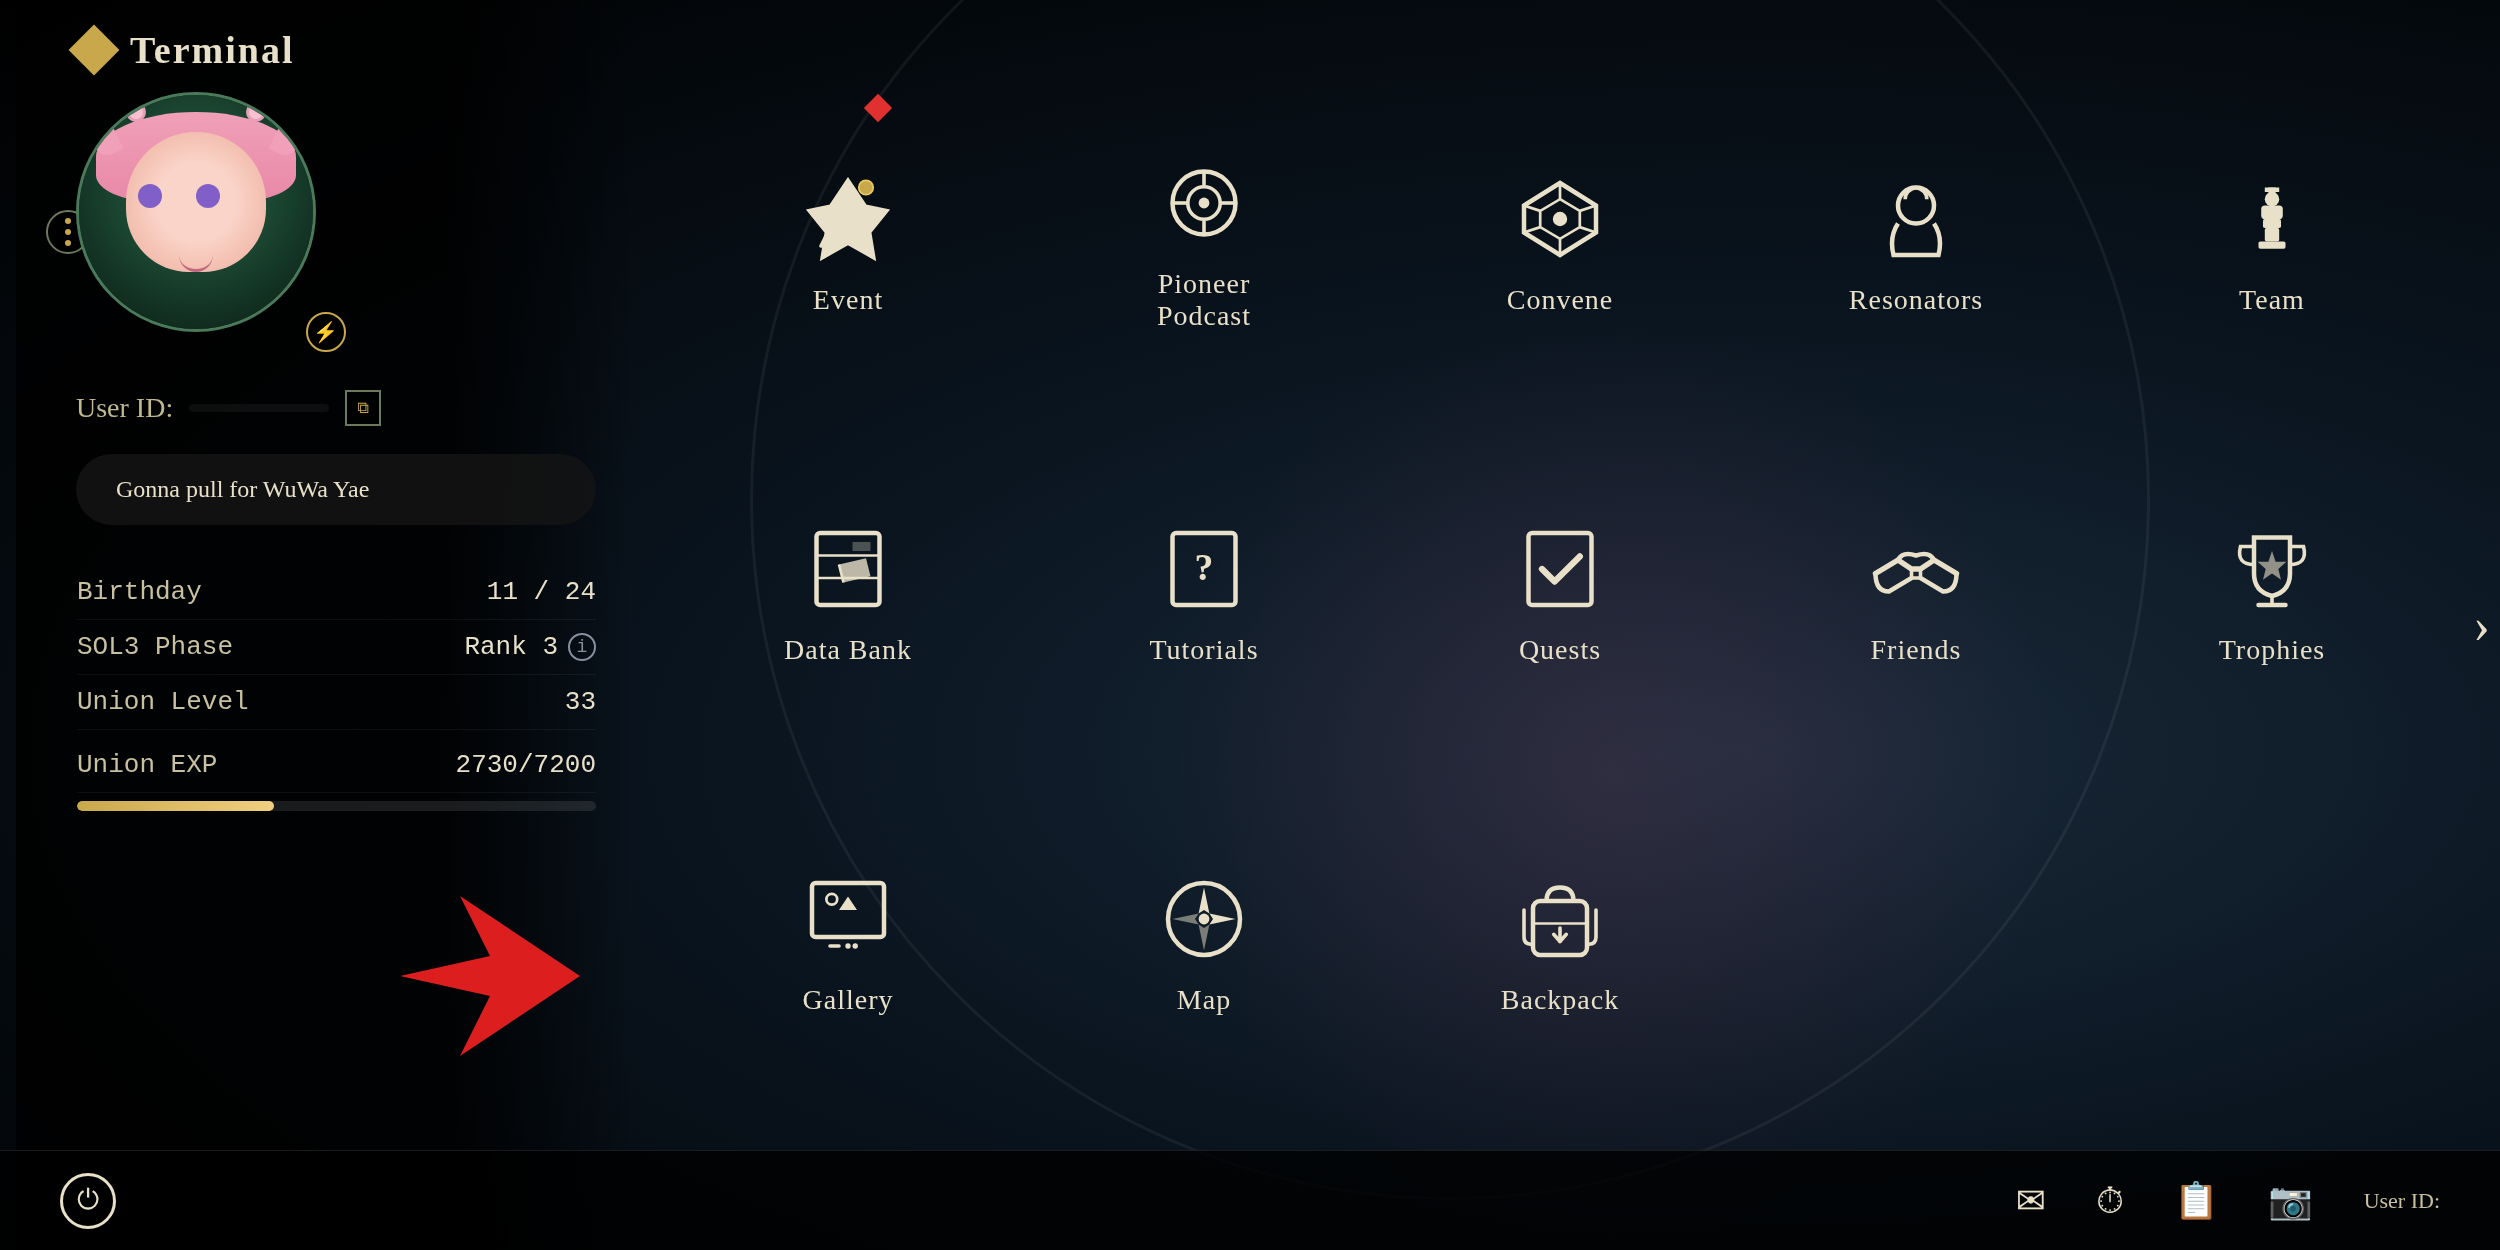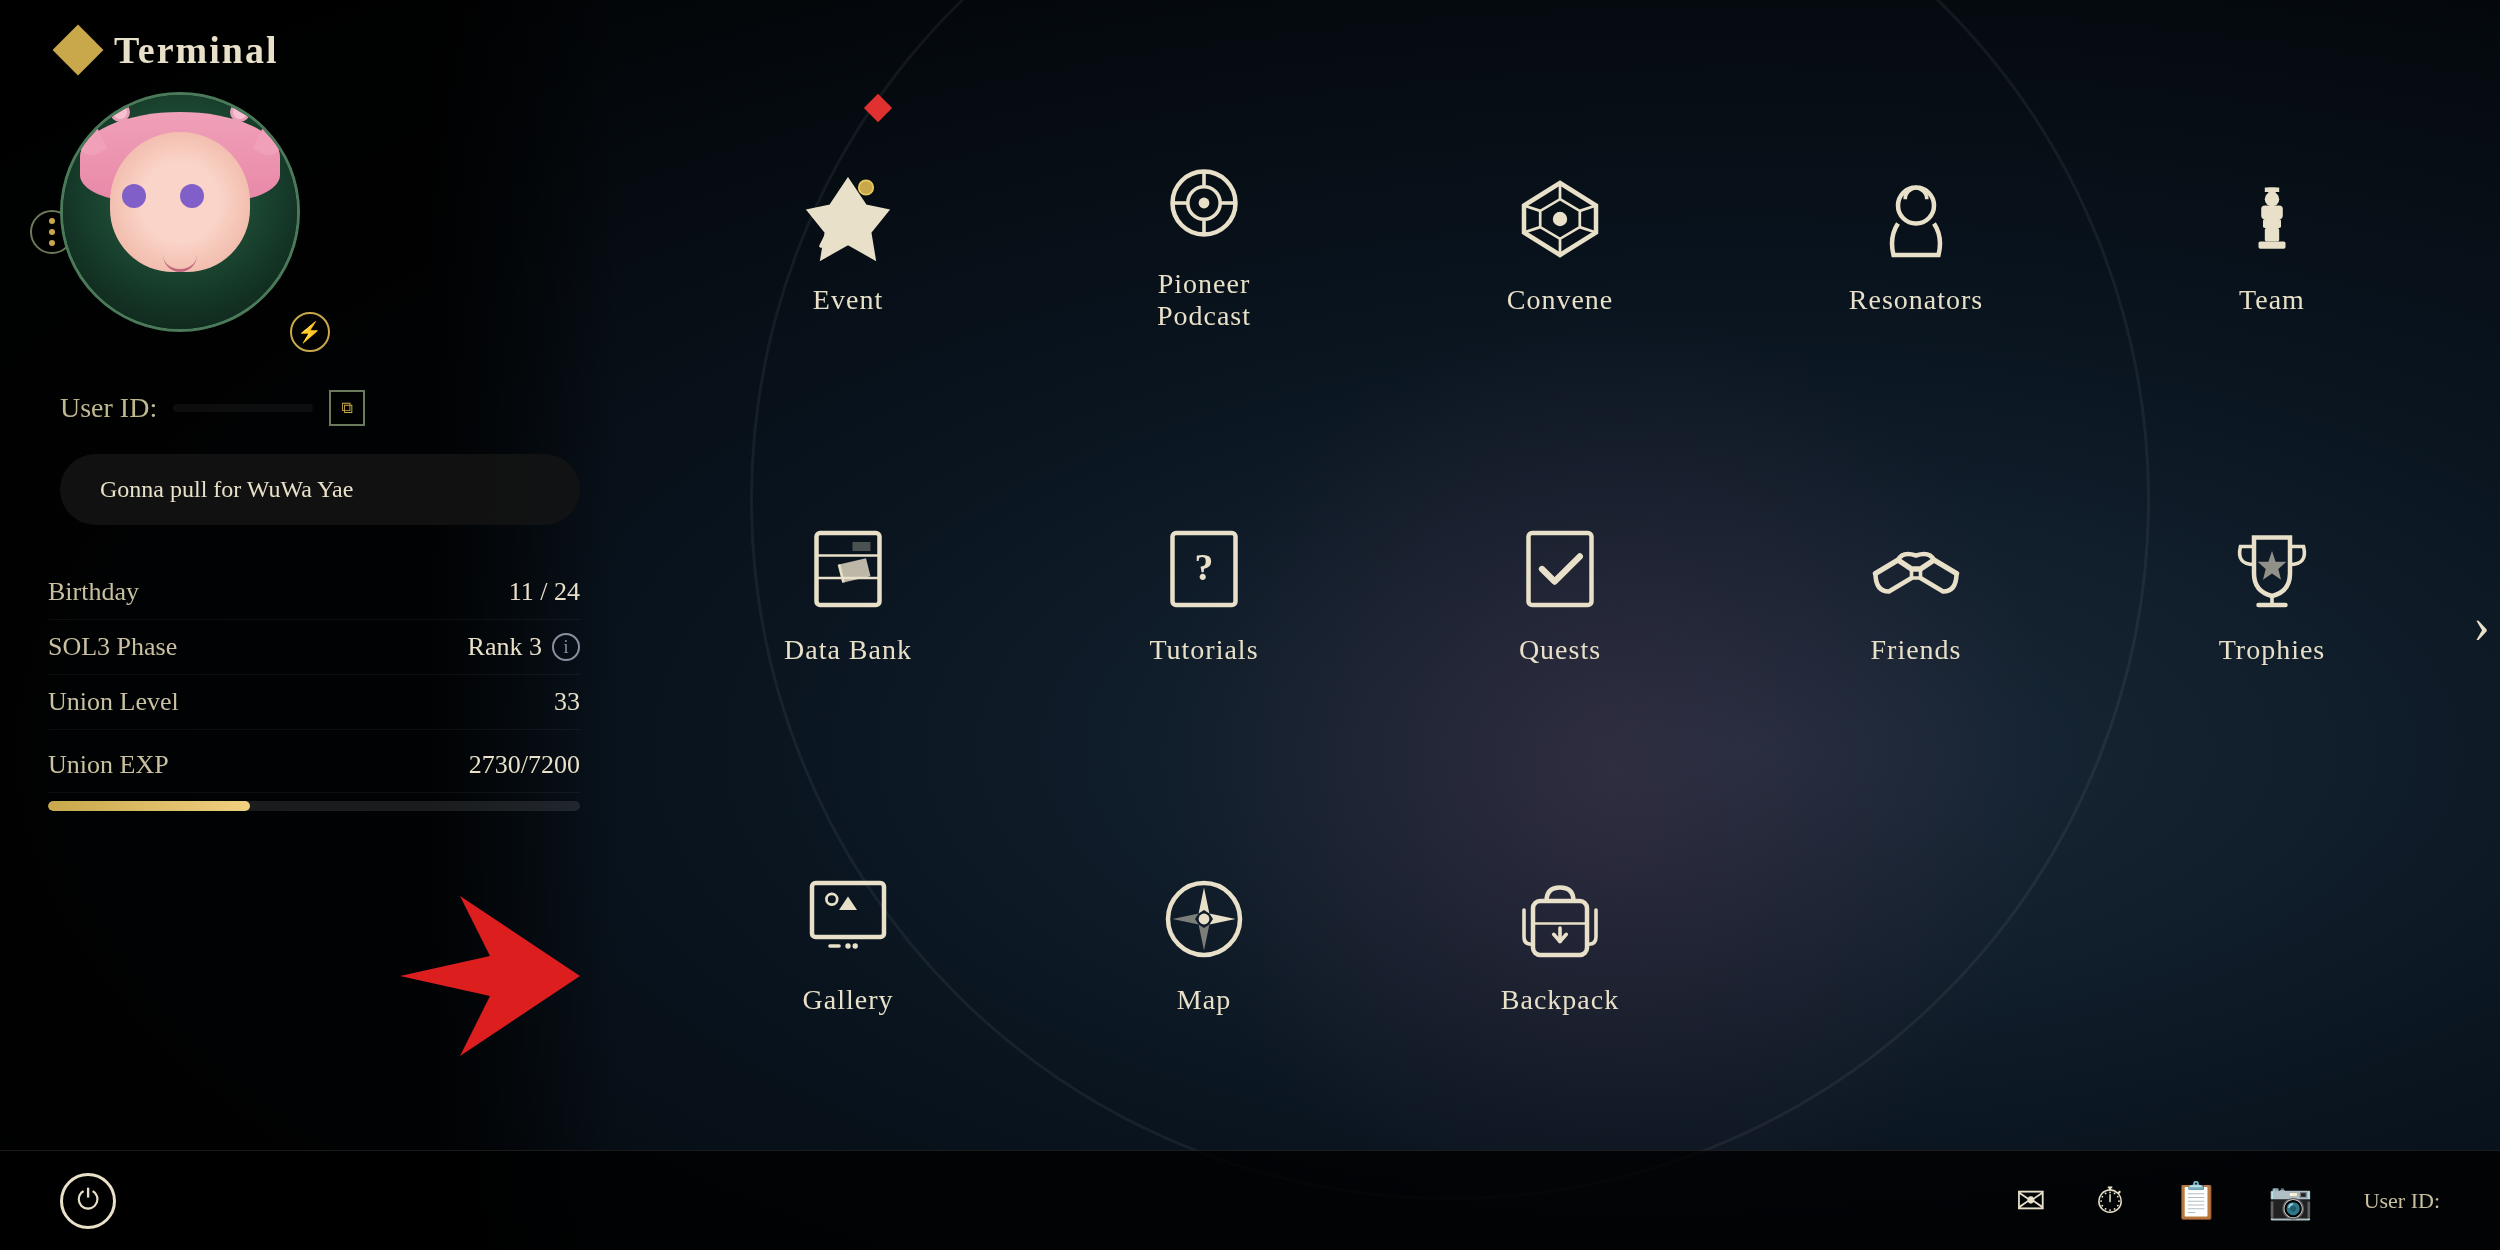--- a/index.html
+++ b/index.html
@@ -37,21 +37,21 @@
       border-radius: 50%;
       top: -200px;
       left: 30%;
       z-index: 1;
     }
 
     
     .left-panel {
       position: absolute;
       top: 0;
-      left: 0;
+      left: 16px;
       width: 620px;
       height: 100%;
       z-index: 10;
       background: linear-gradient(to right, rgba(0,0,0,0.85) 70%, transparent 100%);
     }
     .terminal-header {
       display: flex;
       align-items: center;
       gap: 18px;
       padding: 28px 40px 20px 60px;
@@ -161,21 +161,22 @@
     .status-msg {
       margin: 28px 40px 0 60px;
       background: rgba(20,20,20,0.85);
       border-radius: 50px;
       padding: 22px 40px;
       color: #e8e0c8;
       font-size: 24px;
     }
     
     .stats-section {
-      margin: 40px 40px 0 48px;
+      margin: 40px 40px 0 61px;
+      font-family: Liberation Mono, monospace;
     }
     .stat-row {
       display: flex;
       justify-content: space-between;
       align-items: center;
       padding: 12px 0;
       border-bottom: 1px solid rgba(255,255,255,0.05);
     }
     .stat-label {
       color: #c8c0a0;

